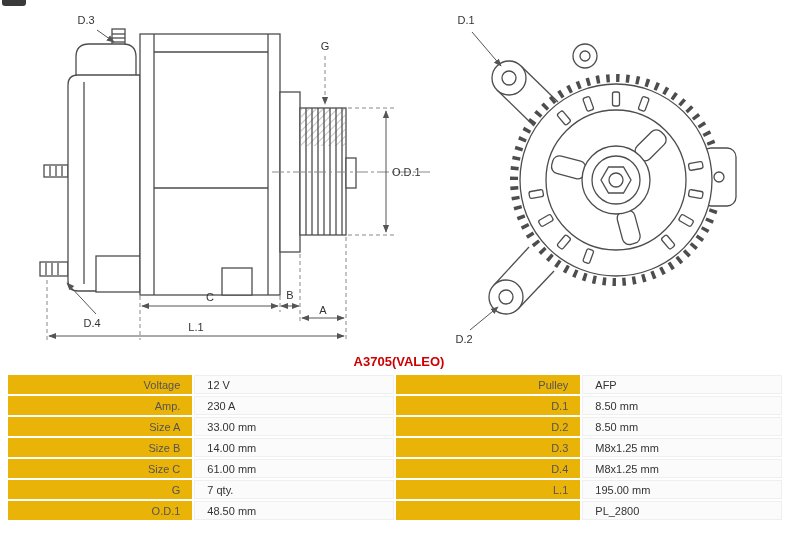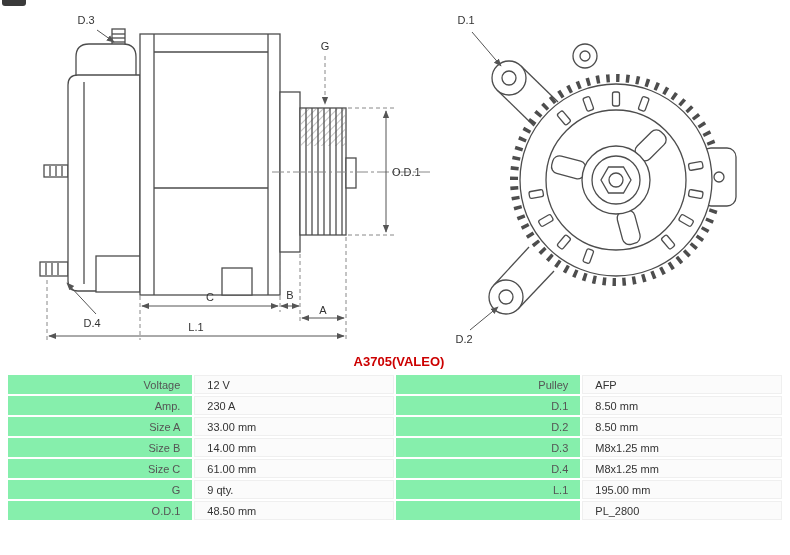--- a/index.html
+++ b/index.html
@@ -3,21 +3,21 @@
 <meta charset="utf-8">
 <style>
   * { box-sizing: border-box; margin: 0; padding: 0; }
   html, body { width: 790px; height: 555px; background: #ffffff; font-family: "Liberation Sans", "DejaVu Sans", sans-serif; }
   .page { position: relative; width: 790px; height: 555px; overflow: hidden; background: #fff; }
   .corner-mark { position: absolute; top: 0; left: 2px; width: 24px; height: 6px; background: #3a3a3a; border-radius: 0 0 3px 3px; }
   .drawing { width: 790px; height: 350px; }
   .title { color: #cc0000; font-size: 13px; font-weight: bold; margin: 4px 0 4px 8px; text-align: center; }
   table.spec { width: 778px; margin: 0 6px; border-collapse: separate; border-spacing: 2px; table-layout: fixed; }
   .spec td { height: 19px; font-size: 11px; padding: 2px 12px; vertical-align: middle; white-space: nowrap; overflow: hidden; }
-  .spec td.label { background: #86efac; color: #555; text-align: right; width: 24%; }
+  .spec td.label { background: #eab308; color: #555; text-align: right; width: 24%; }
   .spec td.value { background: #fbfbfb; color: #333; text-align: left; width: 26%; border: 1px solid #efefef; }
   svg text { font-family: "Liberation Sans", "DejaVu Sans", sans-serif; font-size: 11px; fill: #333; }
   .ln  { stroke: #4d4d4d; stroke-width: 1.3; fill: none; }
   .lnw { stroke: #4d4d4d; stroke-width: 1.3; fill: #ffffff; }
   .dim { stroke: #555; stroke-width: 1; fill: none; }
   .ext { stroke: #888; stroke-width: 1; fill: none; stroke-dasharray: 4 3; }
   .axis { stroke: #888; stroke-width: 1; fill: none; stroke-dasharray: 12 3 3 3; }
 </style>
 </head>
 <body>
@@ -195,21 +195,21 @@
           <td class="value">M8x1.25 mm</td>
         </tr>
         <tr>
           <td class="label">Size C</td>
           <td class="value">61.00 mm</td>
           <td class="label">D.4</td>
           <td class="value">M8x1.25 mm</td>
         </tr>
         <tr>
           <td class="label">G</td>
-          <td class="value">9 qty.</td>
+          <td class="value">7 qty.</td>
           <td class="label">L.1</td>
           <td class="value">195.00 mm</td>
         </tr>
         <tr>
           <td class="label">O.D.1</td>
           <td class="value">48.50 mm</td>
           <td class="label"></td>
           <td class="value">PL_2800</td>
         </tr>
       </tbody>

